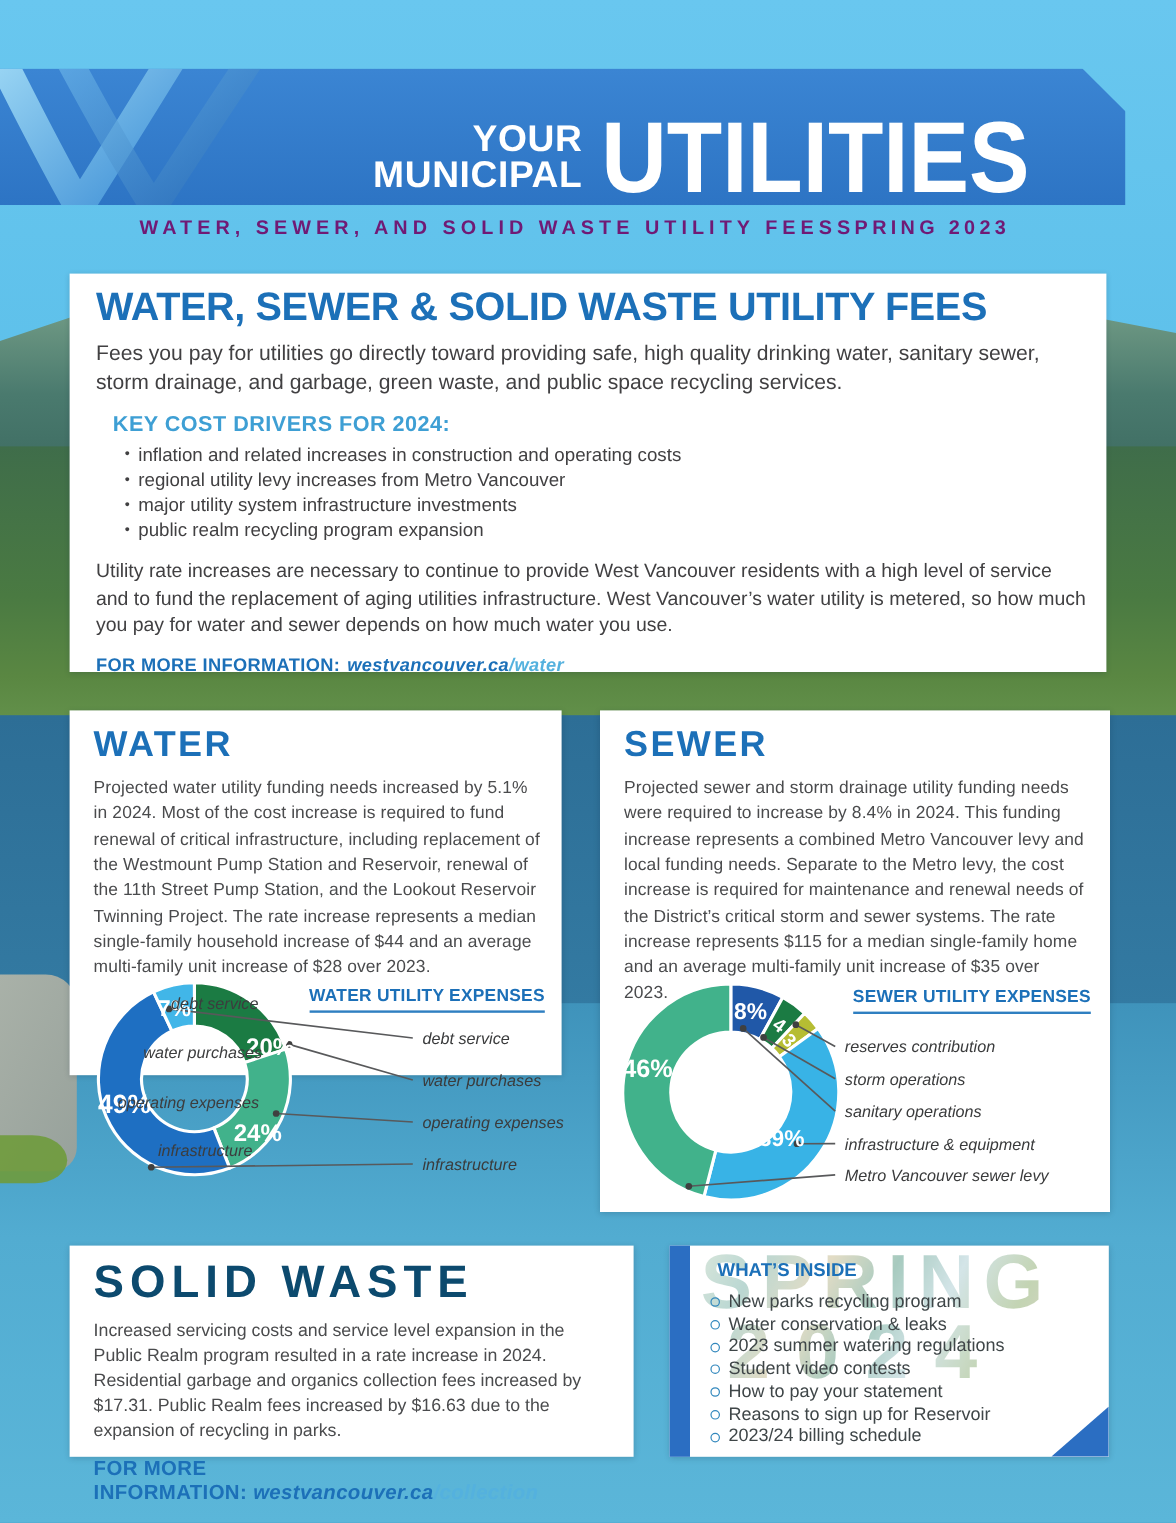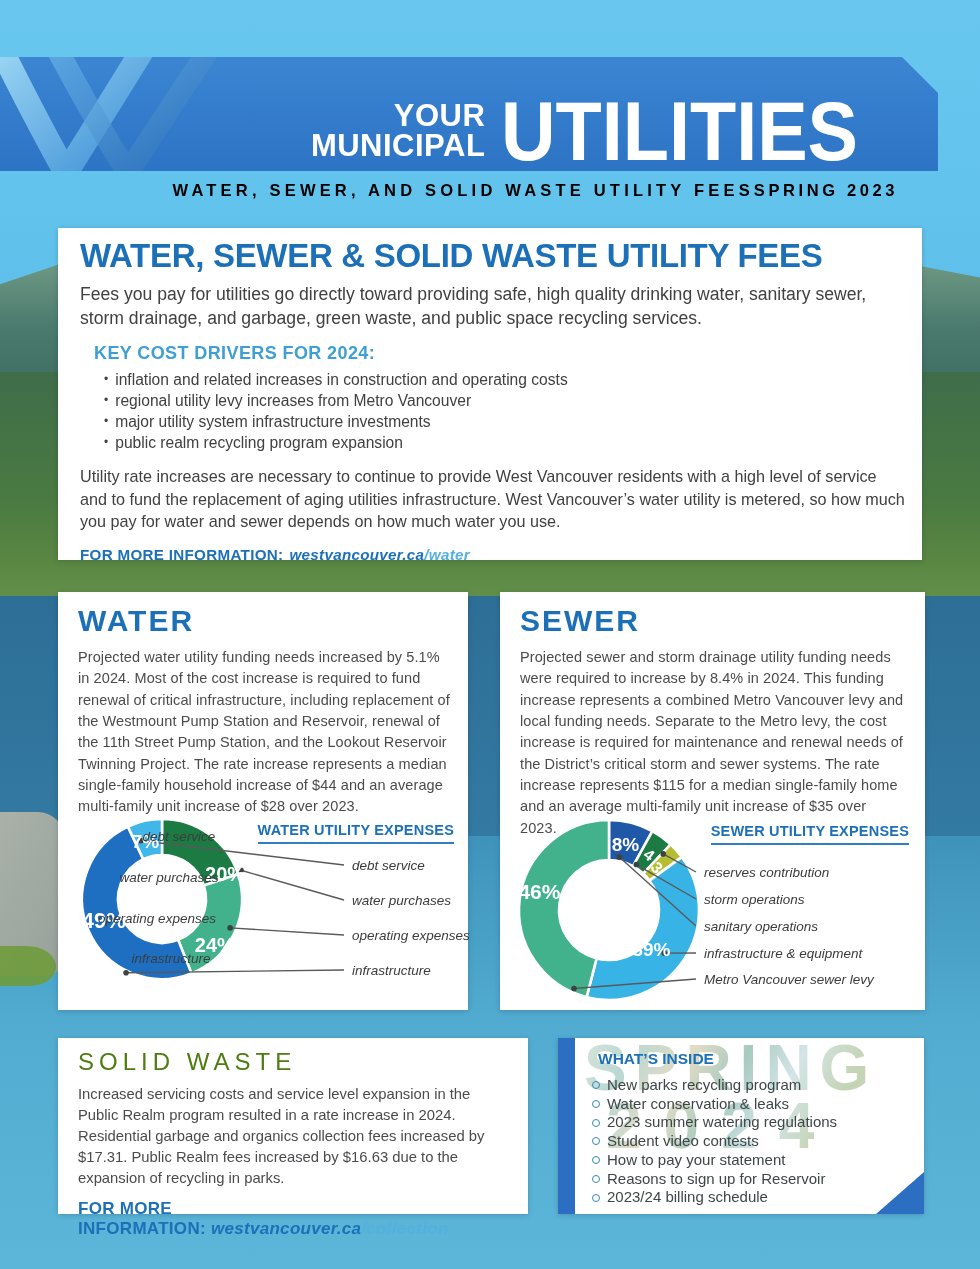--- a/index.html
+++ b/index.html
@@ -21,54 +21,54 @@
   .bg-moss{left:0;top:946px;width:56px;height:40px;background:#6f9b3c;border-radius:0 60% 55% 0;opacity:.9;}
 
   
   .banner{left:0;top:57px;width:938px;height:114px;z-index:3;
      background:linear-gradient(180deg,#3b85d3,#2d74c4);
      clip-path:polygon(0 0,902px 0,938px 36px,938px 114px,0 114px);}
   .banner-right{position:absolute;right:40px;top:24px;display:flex;align-items:center;gap:16px;height:100px;}
   .kicker{text-align:right;color:#fff;font-weight:bold;font-size:31px;line-height:.98;letter-spacing:.5px;}
   .title-big{color:#fff;font-weight:bold;font-size:84px;line-height:1;letter-spacing:0;
      transform:scaleX(.9);transform-origin:left center;white-space:nowrap;}
-  .subrow{left:60px;top:181px;width:838px;display:flex;justify-content:flex-end;z-index:3;
-     color:#000000;font-weight:bold;font-size:16.5px;letter-spacing:4.2px;white-space:nowrap;}
+  .subrow{left:60px;top:181px;width:838px;display:flex;justify-content:center;z-index:3;
+     color:#701a75;font-weight:bold;font-size:16.5px;letter-spacing:4.2px;white-space:nowrap;}
   .subrow .season{letter-spacing:3.6px;}
 
   
   .card{position:absolute;background:#fff;box-shadow:0 1px 5px rgba(20,40,60,.22);z-index:2;}
   .main-card{left:58px;top:228px;width:864px;height:332px;padding:0;}
   .mc-pad{position:absolute;left:22px;right:16px;top:10px;}
   .h1{color:#1c70b8;font-weight:bold;font-size:33px;letter-spacing:-.3px;line-height:1.1;}
   .intro{margin-top:9px;font-size:17.6px;color:#414042;line-height:1.34;}
   .drivers{margin-top:13px;margin-left:14px;}
   .drivers-title{color:#3e9fd4;font-weight:bold;font-size:18px;letter-spacing:.4px;}
   .drivers ul{margin:6px 0 0 10px;padding:0;list-style:none;}
   .drivers li{font-size:15.6px;color:#414042;line-height:1.33;}
   .drivers li:before{content:"•";font-size:12px;margin-right:7px;position:relative;top:-2px;}
   .bodytext{margin-top:12px;font-size:16.2px;color:#414042;line-height:1.38;}
   .infoline{margin-top:14px;font-size:15.2px;font-weight:bold;color:#1c70b8;letter-spacing:.3px;}
   .infoline .domain{font-style:italic;margin-left:6px;}
   .infoline .path{font-style:italic;color:#54b1de;font-weight:bold;}
 
-  .water-card{left:58px;top:592px;width:410px;height:418px;}
+  .water-card{left:58px;top:592px;width:410px;height:304px;}
   .sewer-card{left:500px;top:592px;width:425px;height:418px;}
   .col-pad{position:absolute;left:20px;right:18px;top:12px;}
   .h2{color:#1c70b8;font-weight:bold;font-size:30px;letter-spacing:2px;}
   .colbody{margin-top:9px;font-size:14.5px;color:#4a4b4d;line-height:1.47;letter-spacing:.1px;}
   .chart-title{position:absolute;color:#1c70b8;font-weight:bold;font-size:14.5px;letter-spacing:.2px;
      border-bottom:2px solid #2f7fc1;padding-bottom:4px;z-index:2;}
   .wt-title{right:14px;top:230px;}
   .sw-title{right:16px;top:231px;}
   svg.donut{position:absolute;left:0;overflow:visible;}
 
   .solid-card{left:58px;top:1038px;width:470px;height:176px;}
   .sc-pad{position:absolute;left:20px;right:16px;top:10px;}
-  .h2-wide{color:#4d7c0f;font-weight:normal;font-size:24px;letter-spacing:5px;}
+  .h2-wide{color:#0c4a6e;font-weight:bold;font-size:38px;letter-spacing:5px;}
   .solidbody{margin-top:8px;font-size:14.8px;color:#4a4b4d;line-height:1.42;}
   .solid-info{margin-top:10px;font-size:17px;font-weight:bold;color:#1c70b8;letter-spacing:.3px;}
   .solid-info .domain{font-style:italic;margin-left:5px;}
   .solid-info .path{font-style:italic;color:#54b1de;}
 
   .inside-card{left:558px;top:1038px;width:366px;height:176px;}
   .inside-bar{position:absolute;left:0;top:0;bottom:0;width:17px;background:#2b6ec2;}
   .inside-title{position:absolute;left:40px;top:12px;color:#1c70b8;font-weight:bold;font-size:15.5px;z-index:3;}
   .inside-bg{position:absolute;left:26px;top:2px;z-index:1;font-weight:bold;line-height:.9;opacity:.78;
      background:linear-gradient(118deg,#cddfd2 0%,#a8cdc6 15%,#dbd3b6 32%,#8fbcae 48%,#c8dee2 64%,#b3c89e 82%,#d6cfc0 100%);

